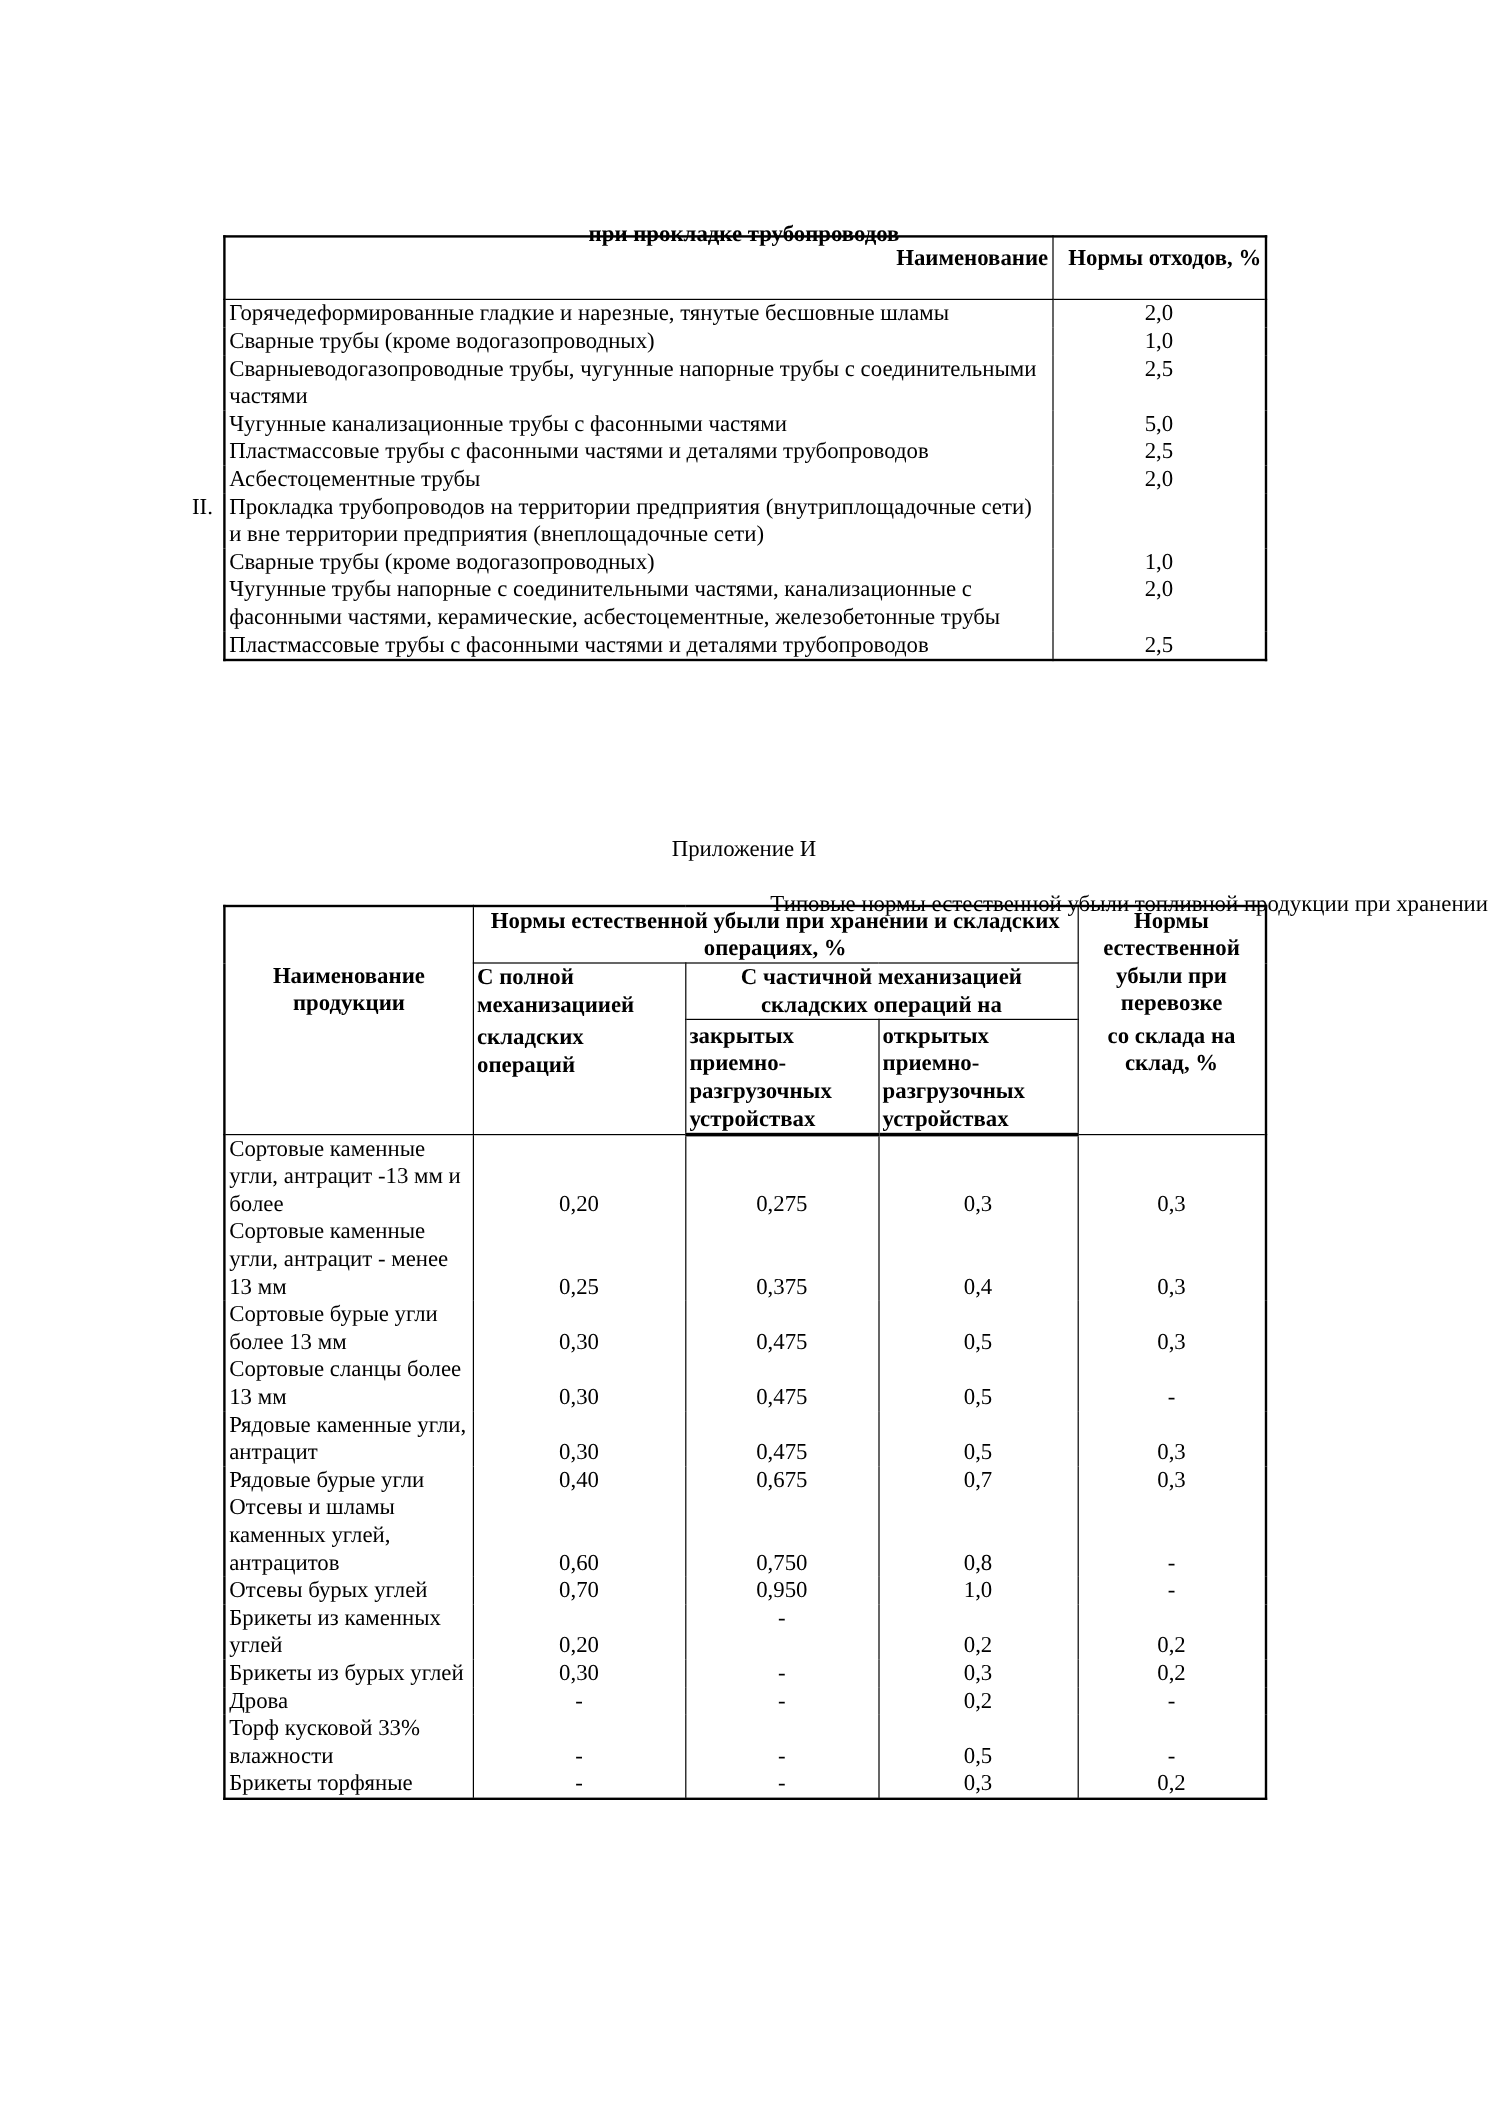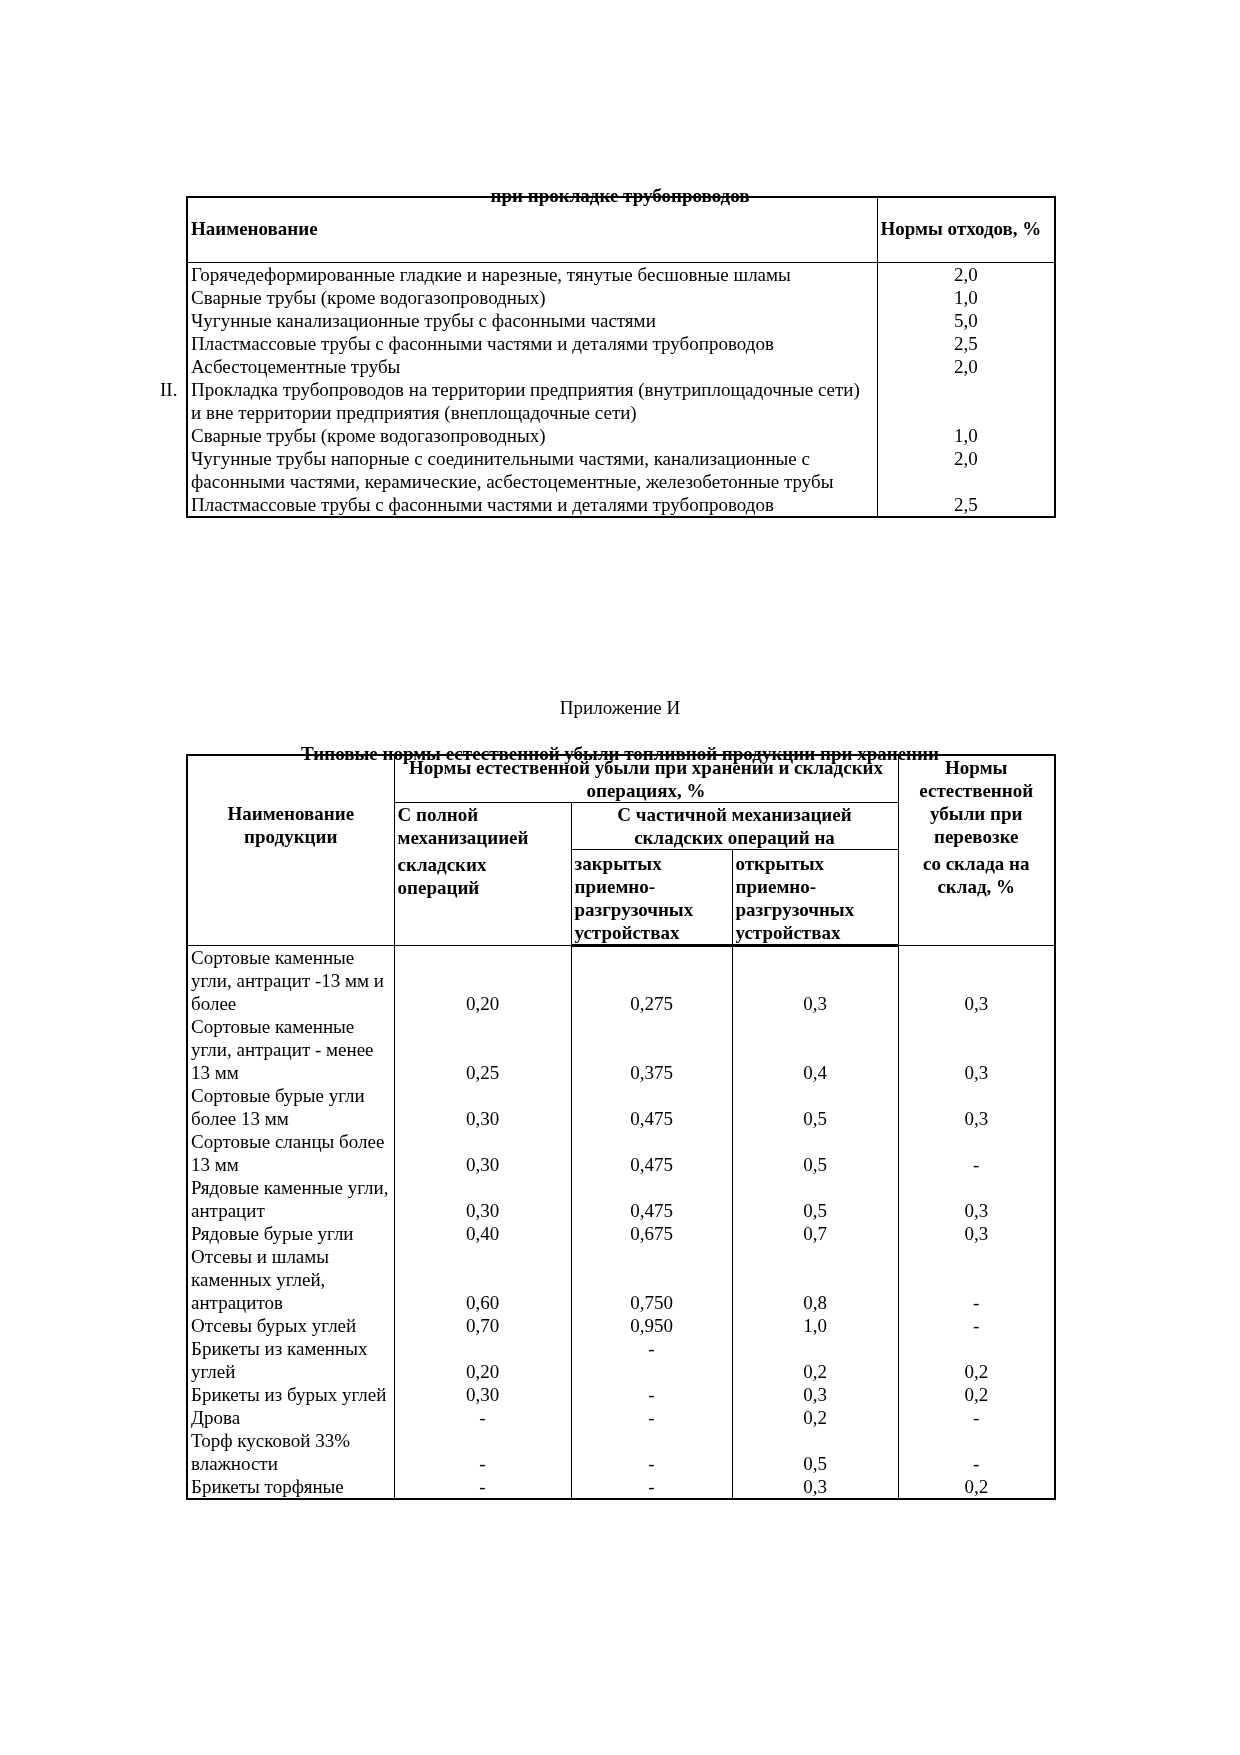--- a/index.html
+++ b/index.html
@@ -1,25 +1,25 @@
 <!DOCTYPE html>
 <html><head>
 <meta charset="utf-8">
 <style>
   html, body { margin:0; padding:0; background:#ffffff; }
   body { width:1240px; height:1755px; position:relative; font-family:"Liberation Serif", serif; color:#000; font-size:19px; }
   .abs { position:absolute;margin-top:36px; }
   .title1 { top:148px; left:0; width:1240px; text-align:center; font-weight:bold; line-height:23px; }
   .app-label { top:660px; left:0; width:1240px; text-align:center; line-height:23px; }
-  .title2 { top:706px; left:0; width:1240px; text-align:center; font-weight:bold; line-height:23px; }
+  .title2 { top:706px; left:0; width:1240px; text-align:right; font-weight:normal; line-height:23px; }
   table { border-collapse:collapse; position:absolute; table-layout:fixed; }
   td, th { padding:0 3px; vertical-align:top; line-height:23px; }
   
   #t1 { top:196px; left:186px; width:868px; border:2px solid #000; }
-  #t1 th { font-weight:bold; text-align:left; border:1.5px solid #000; padding-top:19px; padding-bottom:1px; }
+  #t1 th { font-weight:bold; text-align:right; border:1.5px solid #000; padding-top:6px; padding-bottom:1px; }
   #t1 td { border-left:1.5px solid #000; border-right:1.5px solid #000; }
   #t1 td.val { text-align:center; }
   #t1 .num-marker { position:absolute; left:-28px; }
   
   #t2 { top:754px; left:186px; width:868px; border:2px solid #000; }
   #t2 th { font-weight:bold; border:1.5px solid #000; }
   #t2 th.c { text-align:center; }
   #t2 th.l { text-align:left; }
   #t2 td { border-left:1.5px solid #000; border-right:1.5px solid #000; vertical-align:bottom; }
   #t2 td.name { vertical-align:top; }
@@ -45,20 +45,24 @@
   <tbody>
     <tr>
       <td>Горячедеформированные гладкие и нарезные, тянутые бесшовные шламы</td>
       <td class="val">2,0</td>
     </tr>
     <tr>
       <td>Сварные трубы (кроме водогазопроводных)</td>
       <td class="val">1,0</td>
     </tr>
     <tr>
+      <td>Сварныеводогазопроводные трубы, чугунные напорные трубы с соединительными частями</td>
+      <td class="val">2,5</td>
+    </tr>
+    <tr>
       <td>Чугунные канализационные трубы с фасонными частями</td>
       <td class="val">5,0</td>
     </tr>
     <tr>
       <td>Пластмассовые трубы с фасонными частями и деталями трубопроводов</td>
       <td class="val">2,5</td>
     </tr>
     <tr>
       <td>Асбестоцементные трубы</td>
       <td class="val">2,0</td>

